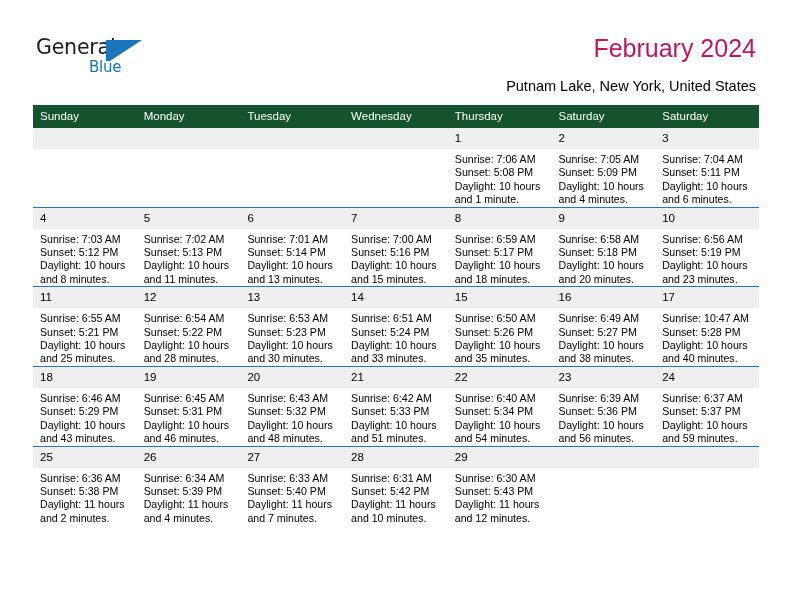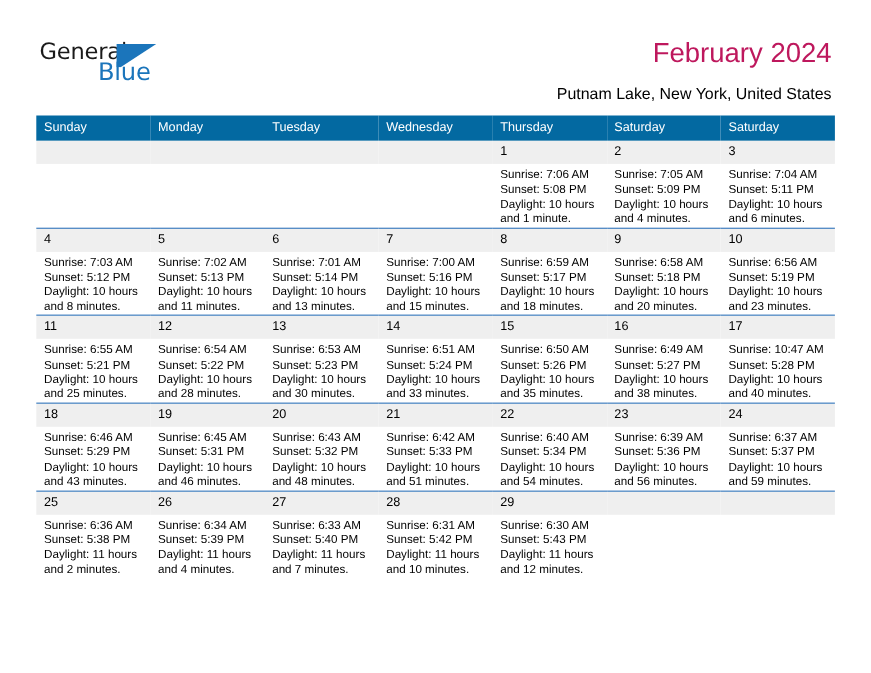--- a/index.html
+++ b/index.html
@@ -42,21 +42,21 @@
     font-size: 20.5px;
     letter-spacing: -0.2px;
     color: #1a1a1a;
     font-family: "DejaVu Sans", sans-serif;
     line-height: 22px;
   }
   .logo-blue {
     position: absolute;
     left: 53px;
     top: 20px;
-    font-size: 22px;
+    font-size: 15px;
     letter-spacing: -0.2px;
     color: #1b75bb;
     font-family: "DejaVu Sans", sans-serif;
     line-height: 22px;
     text-align: right;
   }
   .logo-mark {
     position: absolute;
     left: 70px;
     top: 4px;
@@ -105,21 +105,21 @@
     left: 33px;
     top: 105px;
     width: 726px;
   }
   .cal-table {
     width: 726px;
     border-collapse: collapse;
     table-layout: fixed;
   }
   .cal-table th {
-    background: #0369a1;
+    background: #14532d;
     color: #ffffff;
     font-size: 11.5px;
     font-weight: normal;
     text-align: left;
     padding: 5px 0 5px 7px;
     height: 12px;
     line-height: 13px;
   }
   .cal-table td {
     vertical-align: top;

